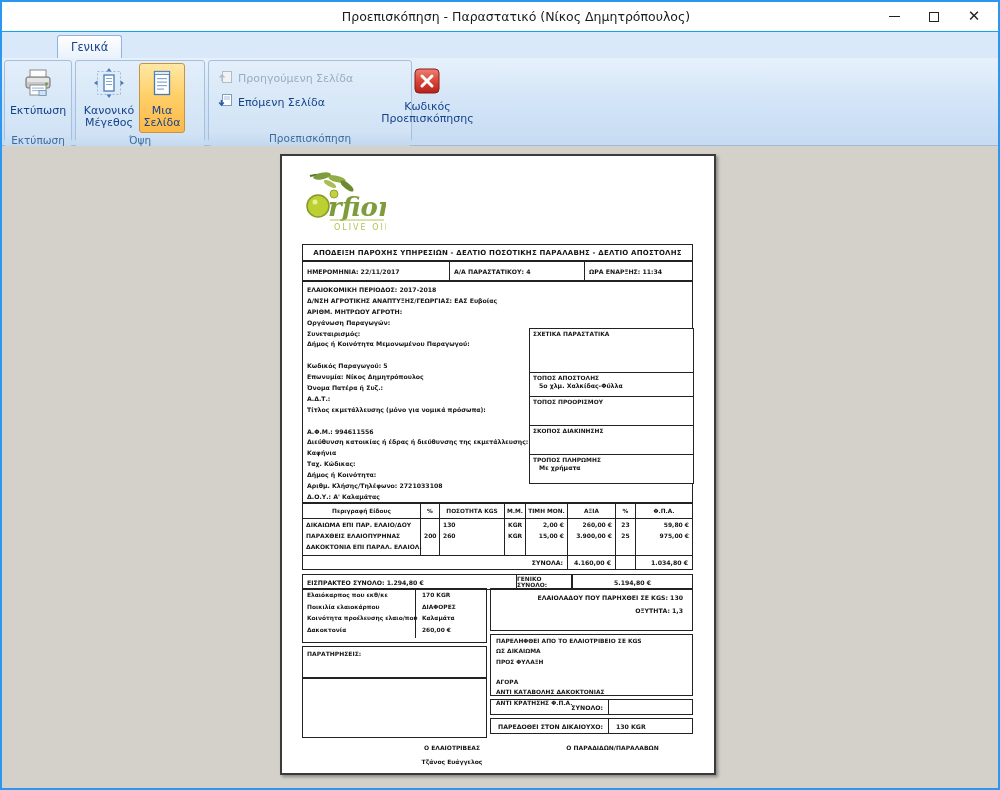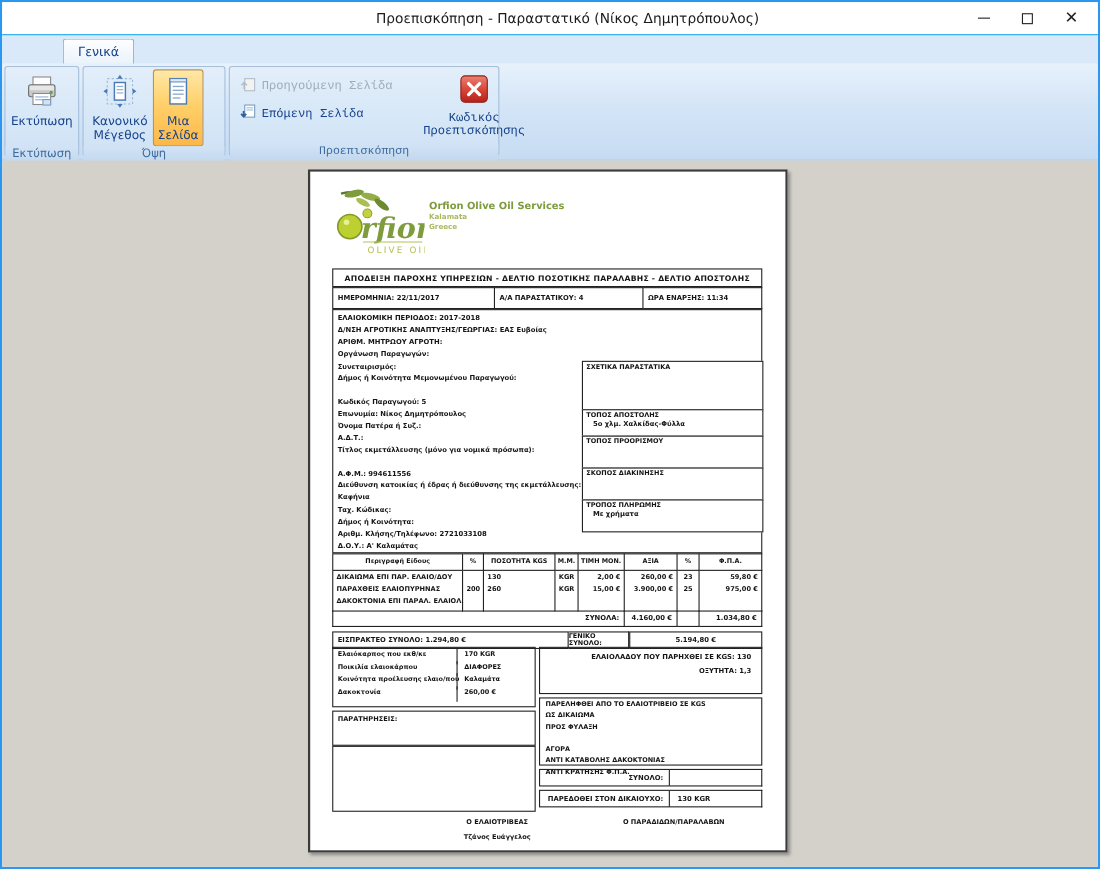--- a/index.html
+++ b/index.html
@@ -204,21 +204,21 @@
               <rect x="11" y="18" width="10" height="1.2" fill="#8aa8cc"></rect>
               <rect x="11" y="21.5" width="7" height="1.2" fill="#8aa8cc"></rect>
             </svg>
           </span>
           <span class="blabel">Μια Σελίδα</span>
         </div>
       </div>
       <div class="rgroup-label">Όψη</div>
     </div>
 
-    <div class="rgroup" style="width:246px;font-family:Liberation Mono, monospace;">
+    <div class="rgroup" style="width:204px;">
       <div class="rgroup-body">
         <div class="smallcol">
           <div class="smallbtn disabled">
             <span>
               <svg width="15" height="15" viewBox="0 0 15 15">
                 <rect x="4.5" y="2.5" width="9" height="11" fill="#f2f2f2" stroke="#b2bcc8"></rect>
                 <path d="M4 12 L4 6 L1.5 8.5 L4 6 L6.5 8.5" fill="none" stroke="#b2bcc8" stroke-width="1.4"></path>
               </svg>
             </span>
             <span>Προηγούμενη Σελίδα</span>
@@ -268,25 +268,20 @@
           <ellipse cx="33" cy="9" rx="9" ry="3.2" fill="#93ad47" transform="rotate(14 33 9)"></ellipse>
           <ellipse cx="43" cy="16" rx="8" ry="3" fill="#6d8a2f" transform="rotate(38 43 16)"></ellipse>
           <ellipse cx="26" cy="14" rx="7" ry="2.6" fill="#a9bf55" transform="rotate(28 26 14)"></ellipse>
           <circle cx="30" cy="24" r="4" fill="#c4d23f" stroke="#8fa431" stroke-width="1"></circle>
           <circle cx="14" cy="36" r="11" fill="#bcd032" stroke="#85992c" stroke-width="1.5"></circle>
           <circle cx="11" cy="32" r="2.5" fill="#e6ef9a"></circle>
           <text x="24" y="46" font-family="DejaVu Serif, serif" font-style="italic" font-weight="bold" font-size="26" fill="#7e9b3e">rfion</text>
           <path d="M26 50 L80 50" stroke="#b6c255" stroke-width="1"></path>
           <text x="30" y="60" font-family="DejaVu Sans, sans-serif" font-size="8" letter-spacing="2" fill="#b6c255">OLIVE OIL</text>
         </svg>
-      </div>
-      <div class="abs" style="left:108px; top:27px;">
-        <div class="logo-name">Orfion Olive Oil Services</div>
-        <div class="logo-sub">Kalamata</div>
-        <div class="logo-sub">Greece</div>
       </div>
 
       <div class="abs doc-title">ΑΠΟΔΕΙΞΗ ΠΑΡΟΧΗΣ ΥΠΗΡΕΣΙΩΝ - ΔΕΛΤΙΟ ΠΟΣΟΤΙΚΗΣ ΠΑΡΑΛΑΒΗΣ - ΔΕΛΤΙΟ ΑΠΟΣΤΟΛΗΣ</div>
 
       <div class="abs hdr-row" id="hdr-row">
           <div class="hdr-cell" style="width: 148px;">ΗΜΕΡΟΜΗΝΙΑ:  22/11/2017</div>
           <div class="hdr-cell" style="width: 135px;">Α/Α ΠΑΡΑΣΤΑΤΙΚΟΥ:  4</div>
           <div class="hdr-cell" style="width: 108px;">ΩΡΑ ΕΝΑΡΞΗΣ:  11:34</div>
         </div>
 

